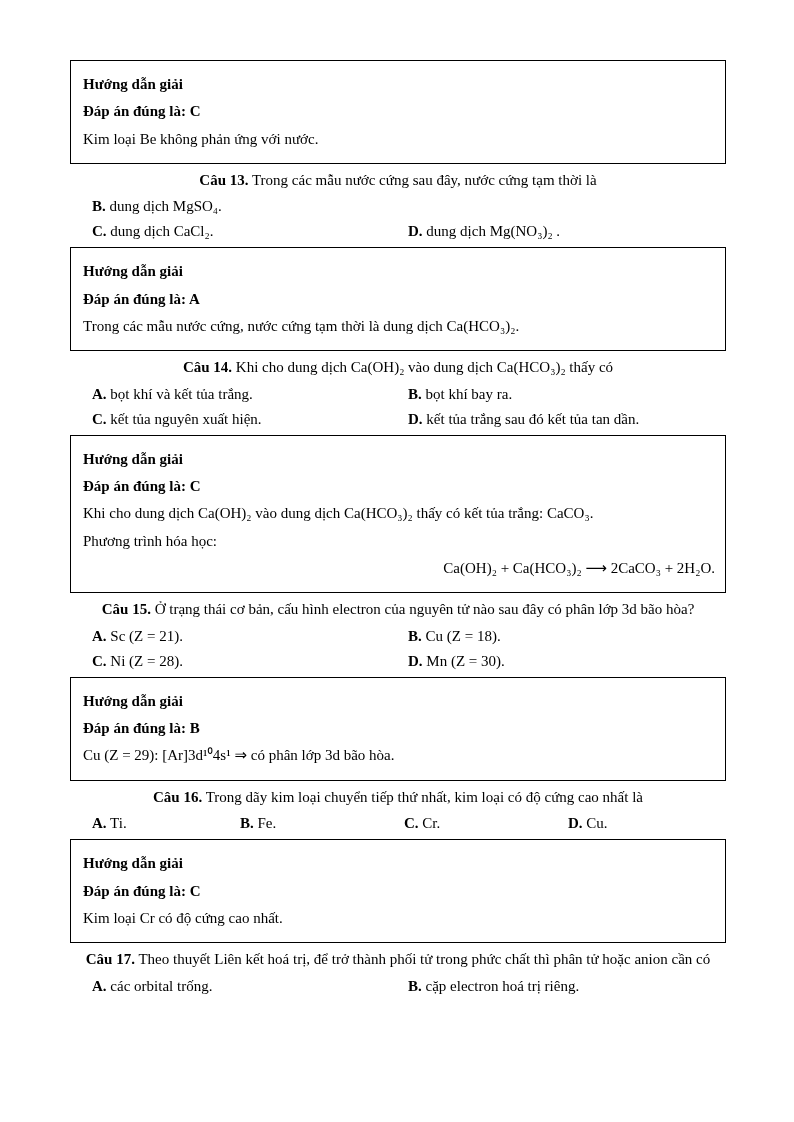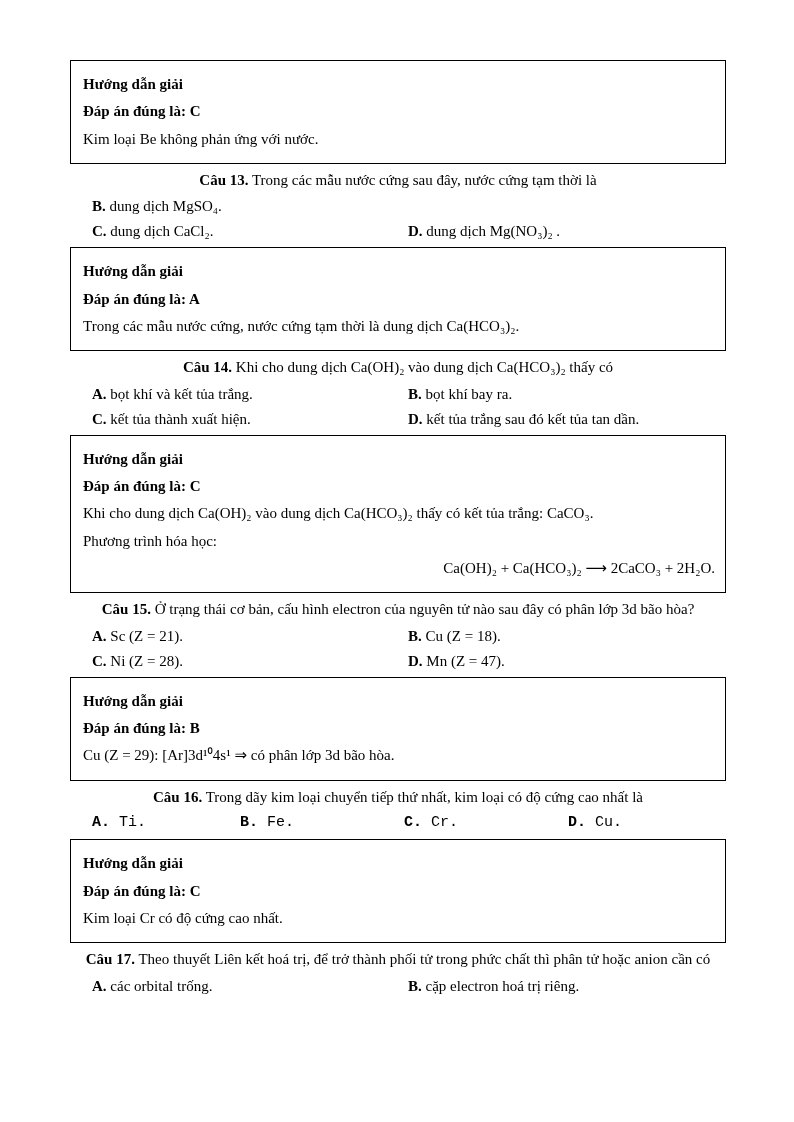--- a/index.html
+++ b/index.html
@@ -74,21 +74,21 @@
     padding-left: 22px;
     box-sizing: border-box;
   }
   .ans .opt {
     font-weight: bold;
   }
   
   .ans-row.two .ans { width: 50%; }
   .ans-row.two .ans:nth-child(2) { padding-left: 10px; }
   
-  .ans-row.four .ans { width: 25%; font-family: Liberation Mono, monospace; }
+  .ans-row.four .ans { width: 25%; }
   .ans-row.four .ans:nth-child(n+2) { padding-left: 6px; }
 </style>
 </head>
 <body>
 
 <div class="page">
   <div class="content">
 
     <div class="solution-box">
       <div class="line bold">Hướng dẫn giải</div>
@@ -139,21 +139,21 @@
             <span>bọt khí và kết tủa trắng.</span>
           </div>
           <div class="ans">
             <span class="opt">B.</span>
             <span>bọt khí bay ra.</span>
           </div>
         </div>
         <div class="ans-row two">
           <div class="ans">
             <span class="opt">C.</span>
-            <span>kết tủa thành xuất hiện.</span>
+            <span>kết tủa nguyên xuất hiện.</span>
           </div>
           <div class="ans">
             <span class="opt">D.</span>
             <span>kết tủa trắng sau đó kết tủa tan dần.</span>
           </div>
         </div>
       </div>
     </div>
 
     <div class="solution-box">
@@ -180,21 +180,21 @@
             <span>Cu (Z = 18).</span>
           </div>
         </div>
         <div class="ans-row two">
           <div class="ans">
             <span class="opt">C.</span>
             <span>Ni (Z = 28).</span>
           </div>
           <div class="ans">
             <span class="opt">D.</span>
-            <span>Mn (Z = 47).</span>
+            <span>Mn (Z = 30).</span>
           </div>
         </div>
       </div>
     </div>
 
     <div class="solution-box">
       <div class="line bold">Hướng dẫn giải</div>
       <div class="line bold">Đáp án đúng là: B</div>
       <div class="line">Cu (Z = 29): [Ar]3d¹⁰4s¹ ⇒ có phân lớp 3d bão hòa.</div>
     </div>

